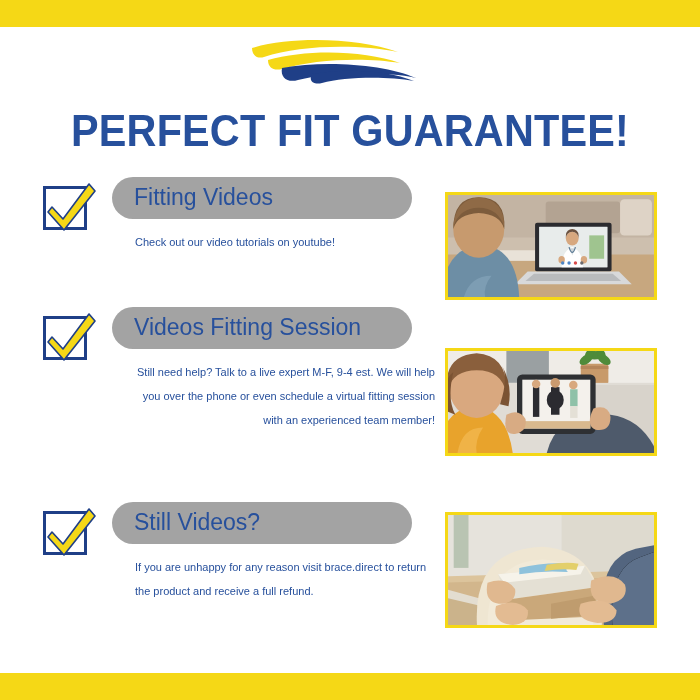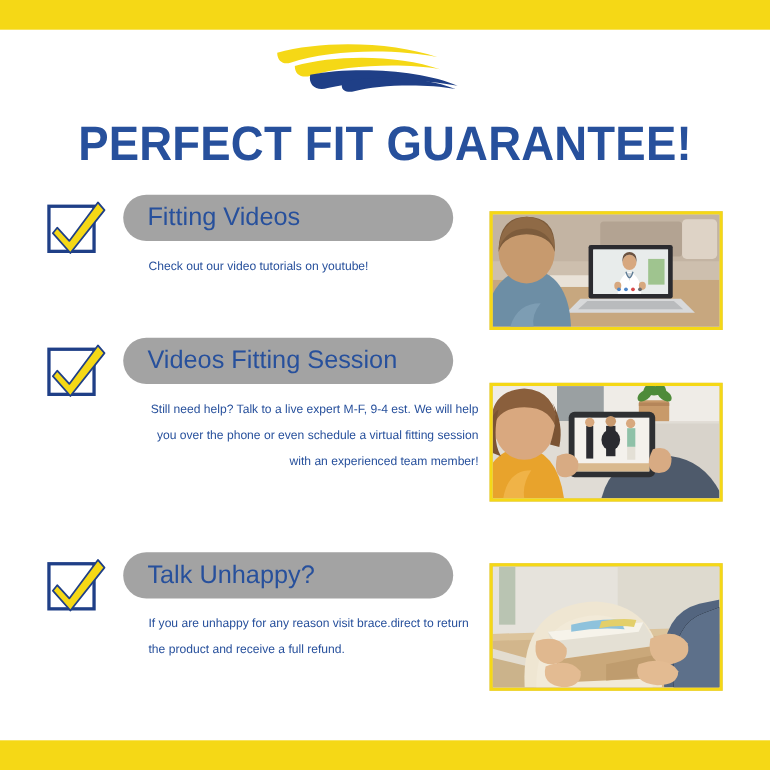--- a/index.html
+++ b/index.html
@@ -184,21 +184,21 @@
     </div>
     <div class="body-copy copy-2">Still need help? Talk to a live expert M-F, 9-4 est. We will help you over the phone or even schedule a virtual fitting session with an experienced team member!</div>
   </div>
 
   <div class="section sec-3">
     <svg class="checkbox" viewBox="0 0 56 56">
       <rect x="3.5" y="9.5" width="41" height="41" fill="#ffffff" stroke="#1f3f87" stroke-width="3"></rect>
       <path d="M11 29 L22 41 L48 6 L54 13 L23 52 L7 34 Z" fill="#f5d816" stroke="#1f3f87" stroke-width="1.6" stroke-linejoin="round"></path>
     </svg>
     <div class="pill">
-      <span class="pill-label">Talk Unhappy?</span>
+      <span class="pill-label">Still Videos?</span>
     </div>
     <div class="body-copy copy-3">If you are unhappy for any reason visit brace.direct to return the product and receive a full refund.</div>
   </div>
 
   <div class="photo photo-1">
     <svg viewBox="0 0 200 96" preserveAspectRatio="xMidYMid slice">
       <rect width="200" height="96" fill="#cdbfae"></rect>
       <rect x="0" y="0" width="200" height="40" fill="#c3b4a3"></rect>
       <rect x="95" y="6" width="70" height="30" rx="3" fill="#b3a392"></rect>
       <rect x="165" y="4" width="30" height="34" rx="4" fill="#ded3c6"></rect>

